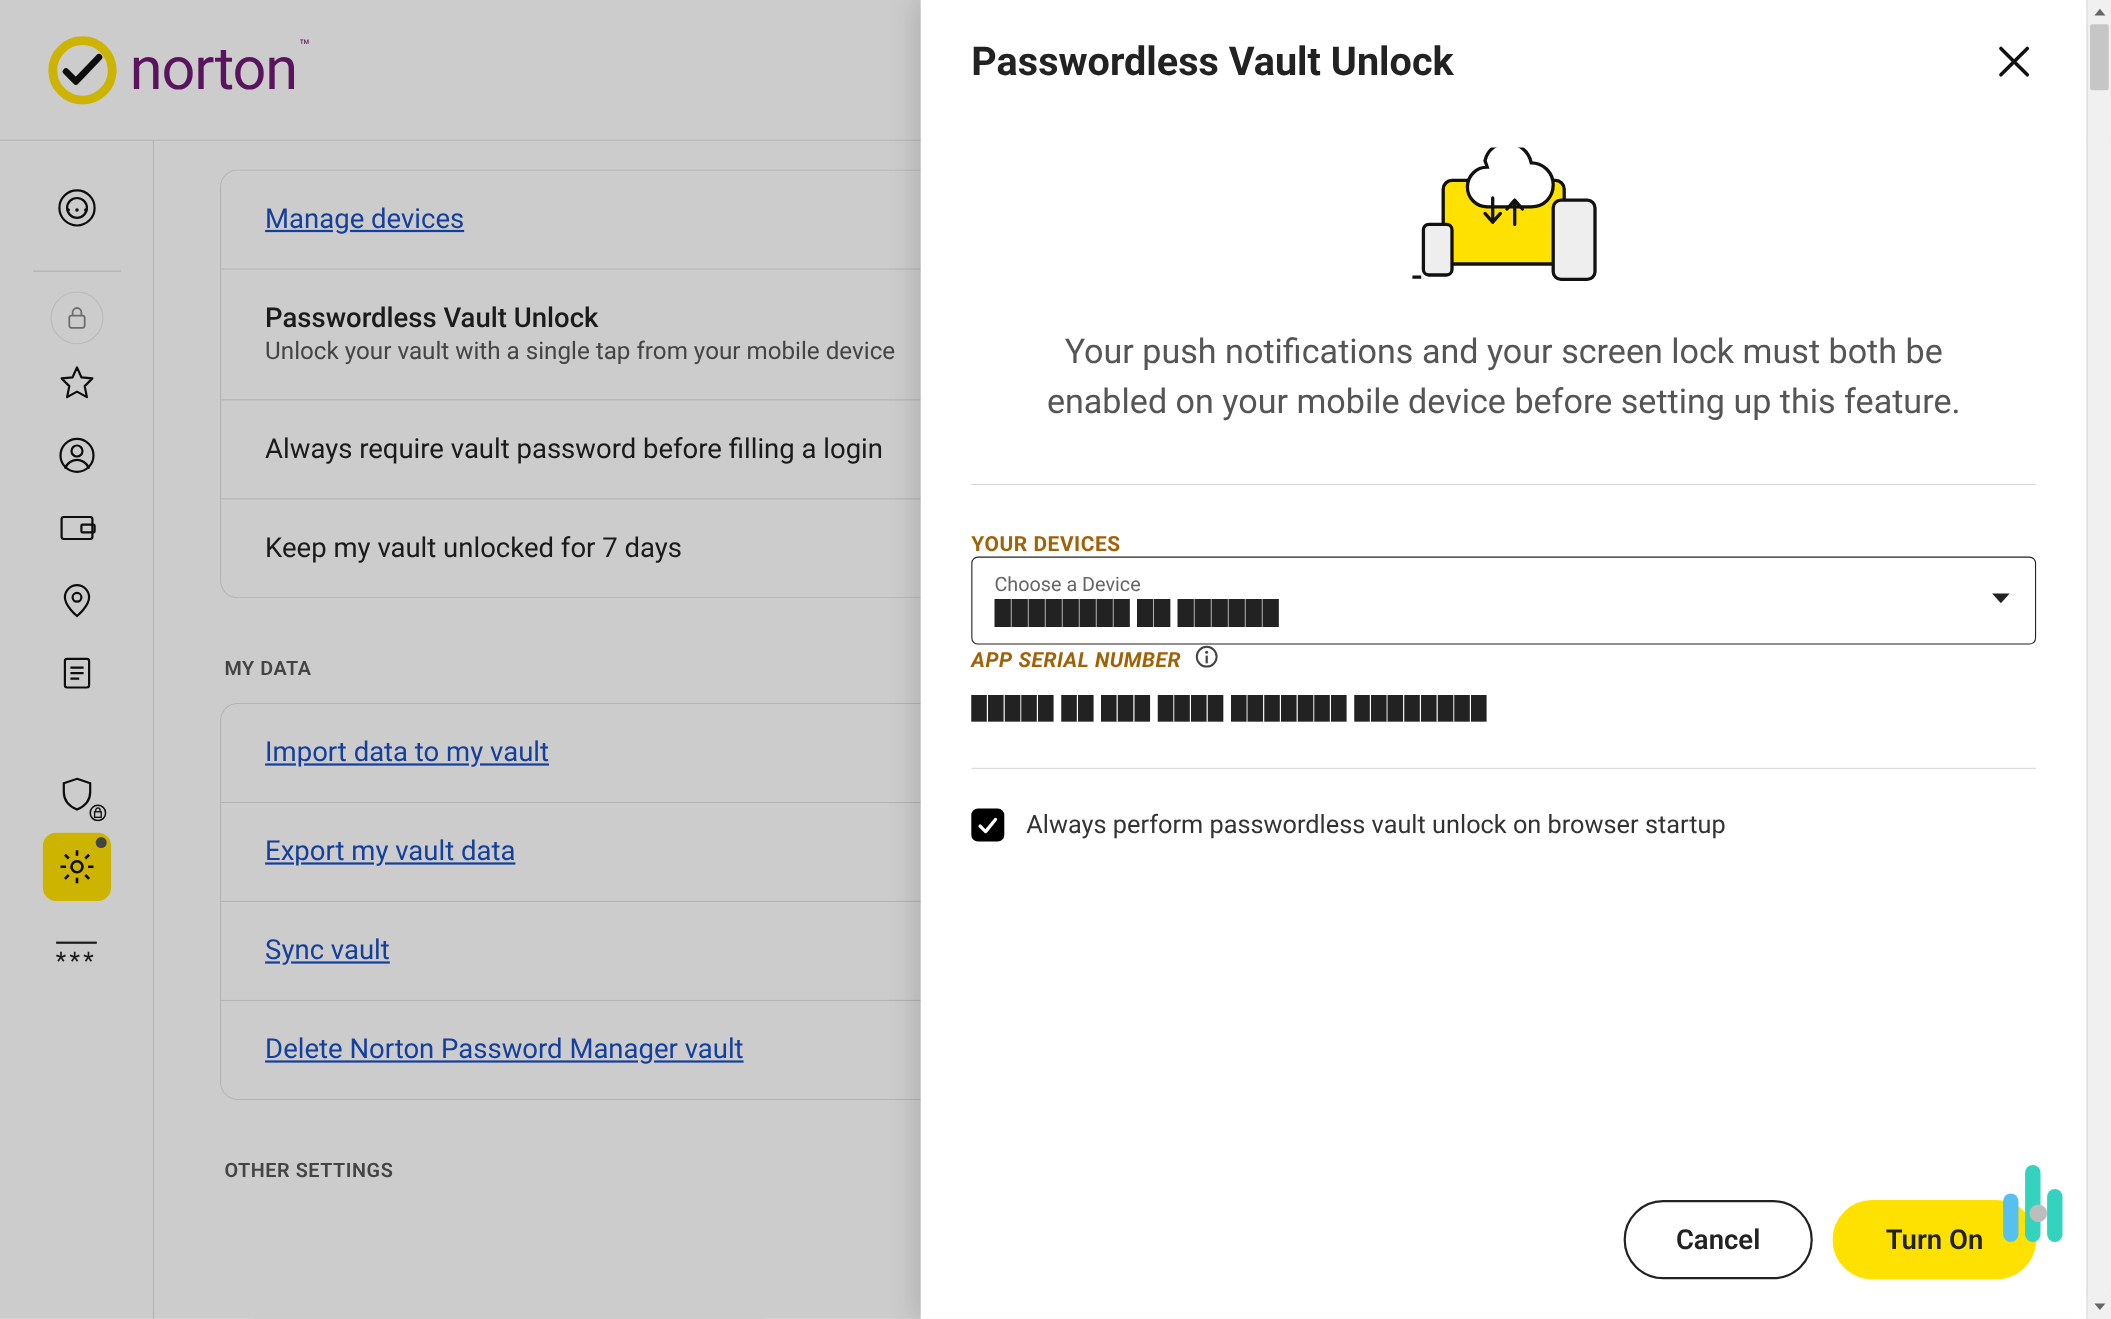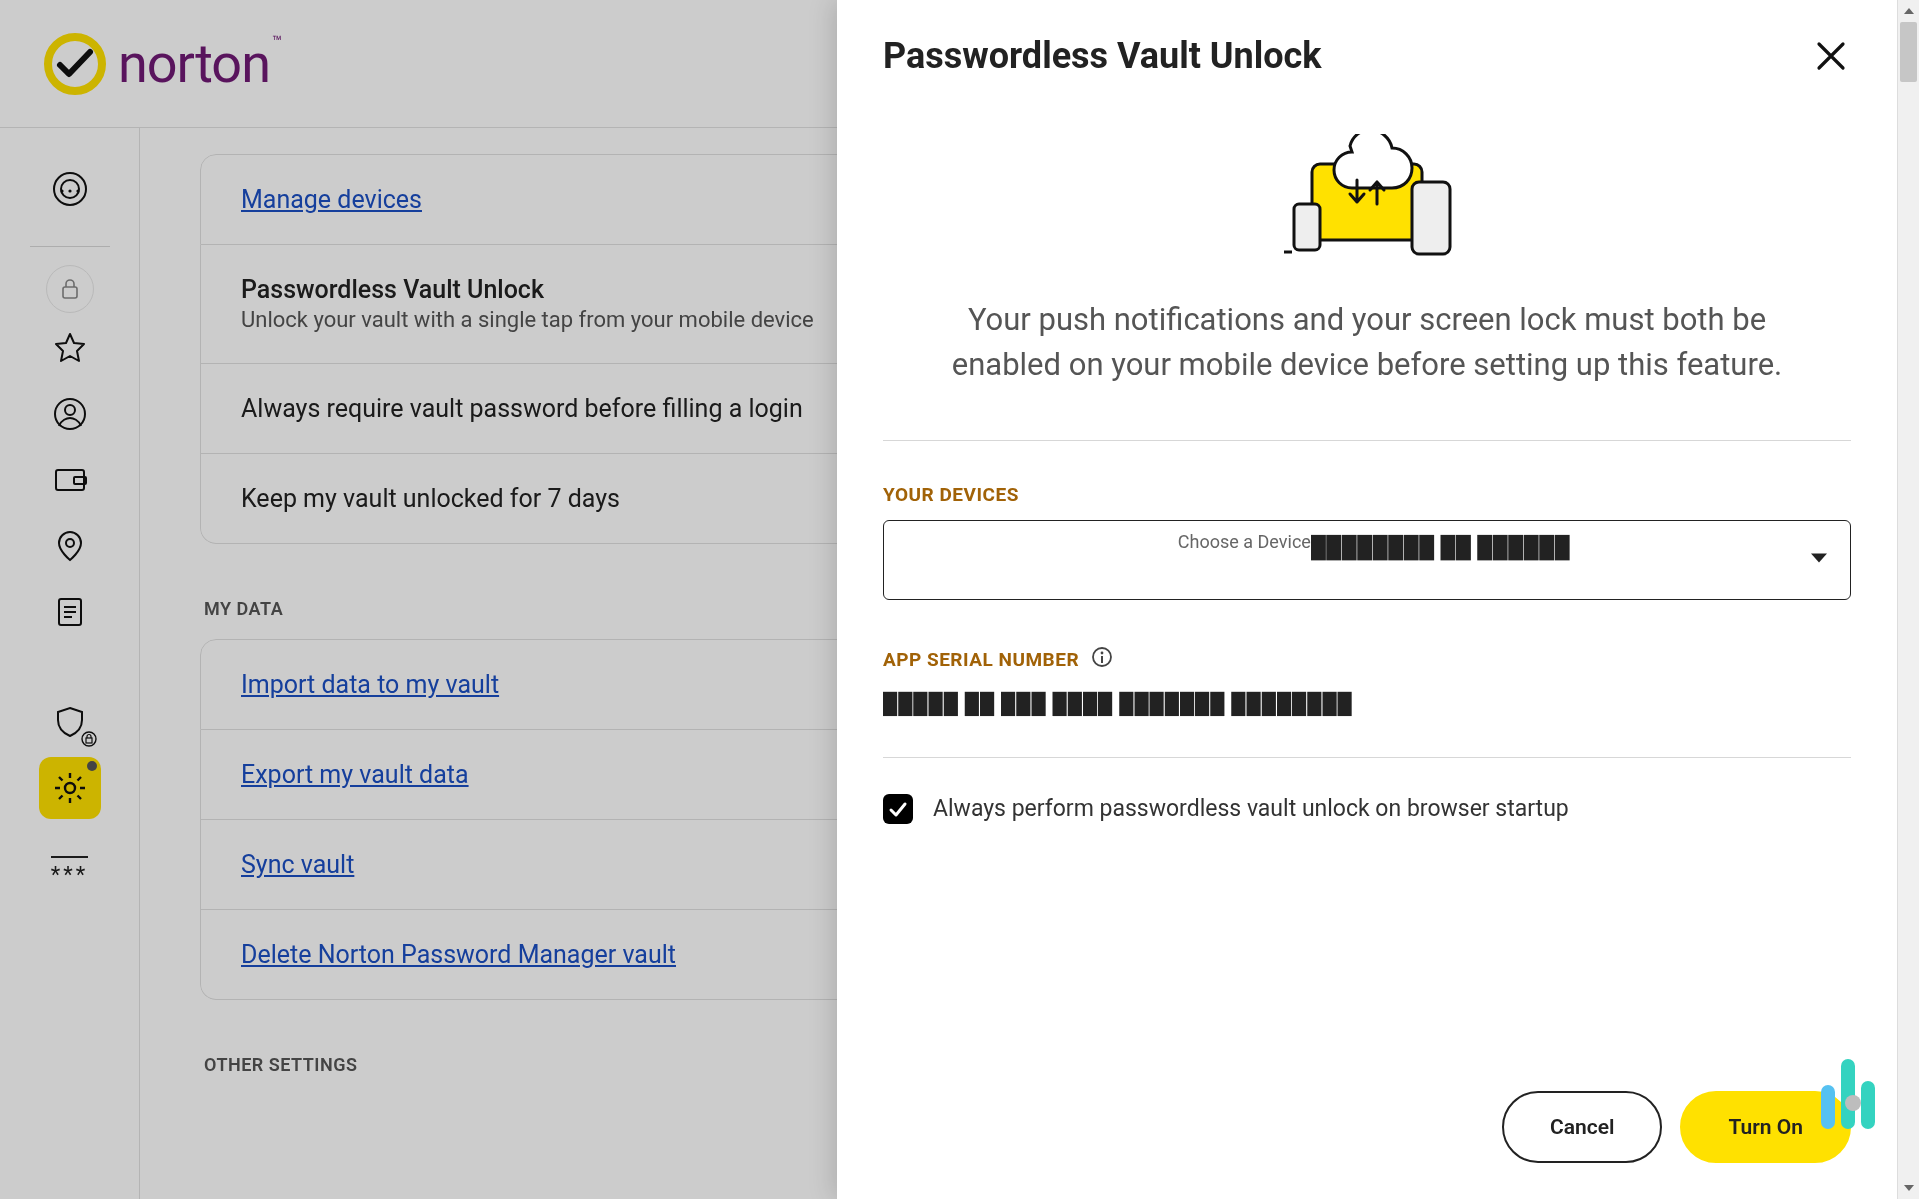--- a/index.html
+++ b/index.html
@@ -56,32 +56,32 @@
     .modal { position:absolute; top:0; bottom:0; right:22px; width:1060px; background:#fff; z-index:10; box-shadow:-4px 0 24px rgba(0,0,0,0.15); display:flex; flex-direction:column;}
     .modal-header { display:flex; align-items:center; justify-content:space-between; padding:32px 42px 20px 46px;}
     .modal-title { font-size:36px; font-weight:700; color:#222; }
     .close-x { width:48px; height:48px; display:flex; align-items:center; justify-content:center; cursor:pointer; font-size:34px; color:#222;}
     .modal-body { flex:1; padding: 14px 46px 0 46px; display:flex; flex-direction:column;}
     .hero { display:flex; flex-direction:column; align-items:center; margin-top:20px;}
     .hero svg { margin-bottom:34px; }
     .hero-text { font-size:31px; color:#555; text-align:center; max-width:850px; line-height:1.45;}
     .hr { height:1px; background:#d7d7d7; margin:52px 0 42px 0;}
     .label-sm { font-size:19px; font-weight:700; letter-spacing:0.5px; color:#a16207; display:flex; align-items:center; gap:12px;}
-    .select { margin-top:14px; border:1.8px solid #222; border-radius:6px; padding:10px 6px 10px 20px; position:relative; height:80px; cursor:pointer; display:flex; flex-direction:row; justify-content:center;}
+    .select { border:1.8px solid #222; border-radius:6px; padding:10px 6px 10px 20px; position:relative; height:80px; cursor:pointer; display:flex; flex-direction:column; justify-content:center;}
     .select-hint { font-size:18px; color:#666; }
     .select-value { font-size:21px; margin-top:4px; letter-spacing:0.6px;}
     .select-caret { position:absolute; right:22px; top:50%; transform:translateY(-50%); color:#222;}
-    .serial { margin-top:46px;}
+    .serial { font-style:italic;}
     .serial-val { margin-top:18px; font-size:20px; letter-spacing:1px; color:#222;}
     .hr2 { height:1px; background:#d7d7d7; margin:42px 0 36px 0;}
     .check-row { display:flex; align-items:center; gap:20px;text-align:center;}
     .chk { width:30px; height:30px; border-radius:6px; background:#000; display:flex; align-items:center; justify-content:center; color:#fff; cursor:pointer;}
     .check-row span { font-size:23px; color:#333;}
     .modal-footer { padding:22px 46px 36px 46px; display:flex; justify-content:flex-end; gap:18px; }
-    .btn { height:72px; border-radius:40px; display:flex; align-items:center; justify-content:center; padding:0 46px; font-size:21px; font-weight:600; cursor:pointer;margin-top:47px; }
+    .btn { height:72px; border-radius:40px; display:flex; align-items:center; justify-content:center; padding:0 46px; font-size:25px; font-weight:600; cursor:pointer;margin-top:47px; }
     .btn-secondary { background:#fff; border:2px solid #222; }
     .btn-primary { background:#ffe100; border:2px solid #ffe100;}
     
     
     .badge { position:absolute; right:32px; bottom:70px; width:78px; height:78px; z-index:30; display:flex; align-items:flex-end; justify-content:center;}
     .bar { width:14px; border-radius:7px; margin:0 3px;}
     .bar.a { height:44px; background:#56c1f1;}
     .bar.b { height:70px; background:#34d3c0;}
     .bar.c { height:48px; background:#34d3c0;}
     .bar.dot { width:16px; height:16px; border-radius:50%; background:#bdbdbd; align-self:center; position:absolute; left:33px; bottom:18px;}

